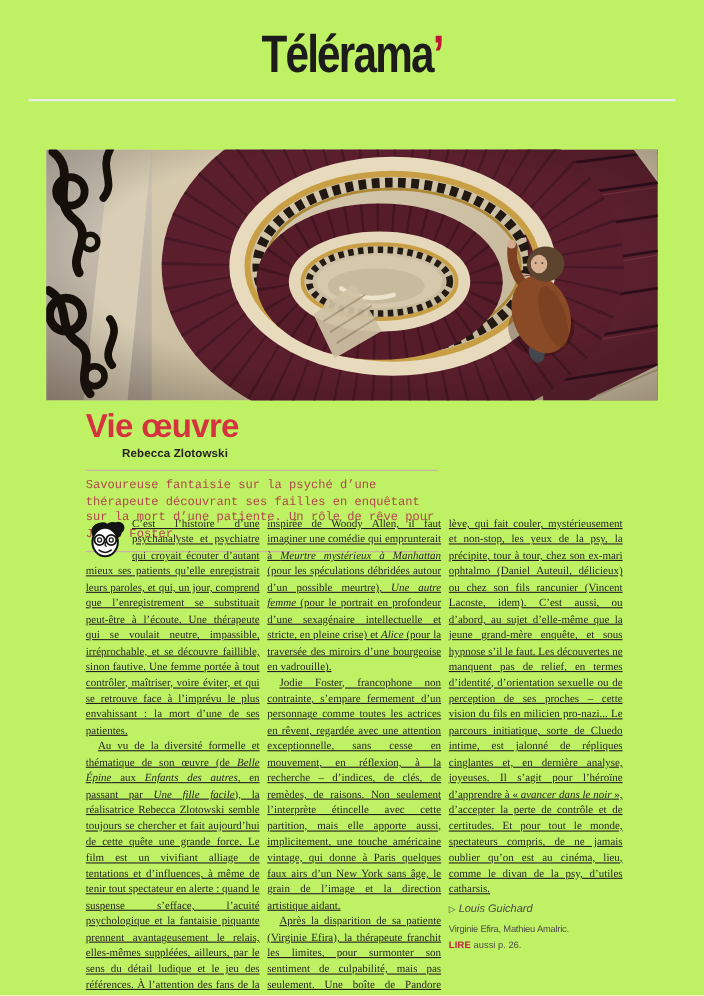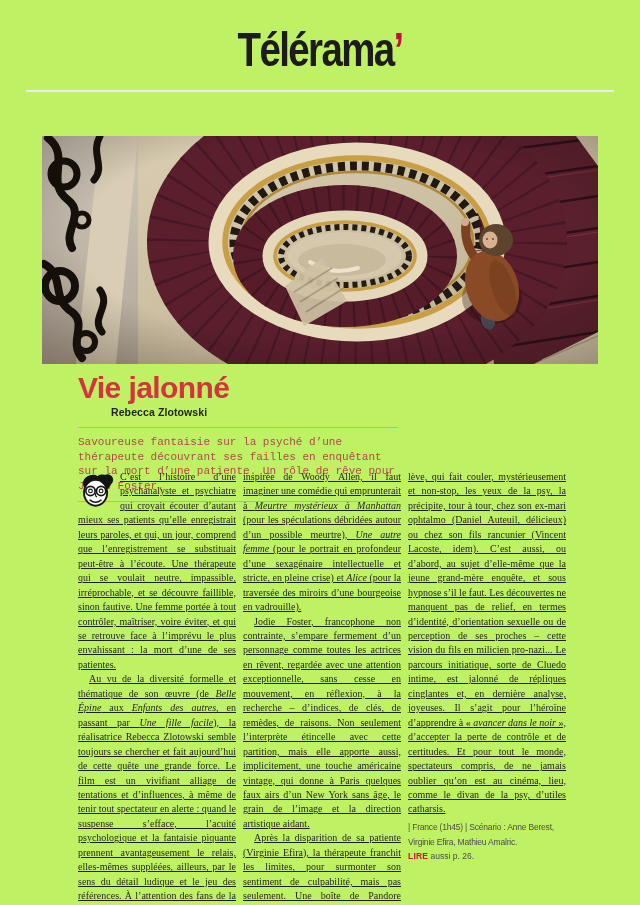--- a/index.html
+++ b/index.html
@@ -157,21 +157,21 @@
           <circle cx="-3" cy="-29" r="0.9" fill="#5a4436"></circle>
           <circle cx="3" cy="-29" r="0.9" fill="#5a4436"></circle>
         </g>
 
         <rect width="556" height="228" fill="url(#vig)"></rect>
       </g>
     </svg>
   </figure>
 
   <div class="headline">
-    <h1 class="title">Vie jalonné</h1>
+    <h1 class="title">Vie œuvre</h1>
     <div class="author">Rebecca Zlotowski</div>
     <div class="standfirst-box">
       <div class="standfirst">Savoureuse fantaisie sur la psyché d’une thérapeute découvrant ses failles en enquêtant sur la mort d’une patiente. Un rôle de rêve pour Jodie Foster.</div>
     </div>
   </div>
 
   <div class="body-cols">
 
     <div class="col">
       <p>
@@ -193,21 +193,21 @@
     </div>
 
     <div class="col">
       <p><span>inspirée de Woody Allen, il faut imaginer une comédie qui emprunterait à </span><span class="it">Meurtre mystérieux à Manhattan</span><span> (pour les spéculations débridées autour d’un possible meurtre), </span><span class="it">Une autre femme</span><span> (pour le portrait en profondeur d’une sexagénaire intellectuelle et stricte, en pleine crise) et </span><span class="it">Alice</span><span> (pour la traversée des miroirs d’une bourgeoise en vadrouille).</span></p>
       <p class="ind"><span>Jodie Foster, francophone non contrainte, s’empare fermement d’un personnage comme toutes les actrices en rêvent, regardée avec une attention exceptionnelle, sans cesse en mouvement, en réflexion, à la recherche – d’indices, de clés, de remèdes, de raisons. Non seulement l’interprète étincelle avec cette partition, mais elle apporte aussi, implicitement, une touche américaine vintage, qui donne à Paris quelques faux airs d’un New York sans âge, le grain de l’image et la direction artistique aidant.</span></p>
       <p class="ind"><span>Après la disparition de sa patiente (Virginie Efira), la thérapeute franchit les limites, pour surmonter son sentiment de culpabilité, mais pas seulement. Une boîte de Pandore s’ouvre, un vent de folie pas toujours douce se</span></p>
     </div>
 
     <div class="col">
       <p><span>lève, qui fait couler, mystérieusement et non-stop, les yeux de la psy, la précipite, tour à tour, chez son ex-mari ophtalmo (Daniel Auteuil, délicieux) ou chez son fils rancunier (Vincent Lacoste, idem). C’est aussi, ou d’abord, au sujet d’elle-même que la jeune grand-mère enquête, et sous hypnose s’il le faut. Les découvertes ne manquent pas de relief, en termes d’identité, d’orientation sexuelle ou de perception de ses proches – cette vision du fils en milicien pro-nazi... Le parcours initiatique, sorte de Cluedo intime, est jalonné de répliques cinglantes et, en dernière analyse, joyeuses. Il s’agit pour l’héroïne d’apprendre à « </span><span class="it">avancer dans le noir</span><span> », d’accepter la perte de contrôle et de certitudes. Et pour tout le monde, spectateurs compris, de ne jamais oublier qu’on est au cinéma, lieu, comme le divan de la psy, d’utiles catharsis.</span></p>
+      <div class="byline"><span class="marker">▷</span> <span>Louis Guichard</span></div>
       <div class="credits">
-        <div>| France (1h45) | Scénario : Anne Berest,</div>
         <div>Virginie Efira, Mathieu Amalric.</div>
       </div>
       <div class="read-more"><span class="label">LIRE</span><span> aussi p. 26.</span></div>
     </div>
 
   </div>
 </div>
 
 </body></html>

